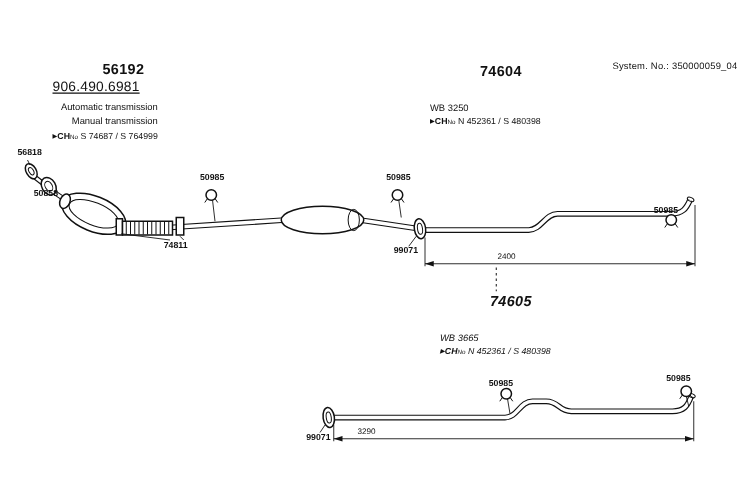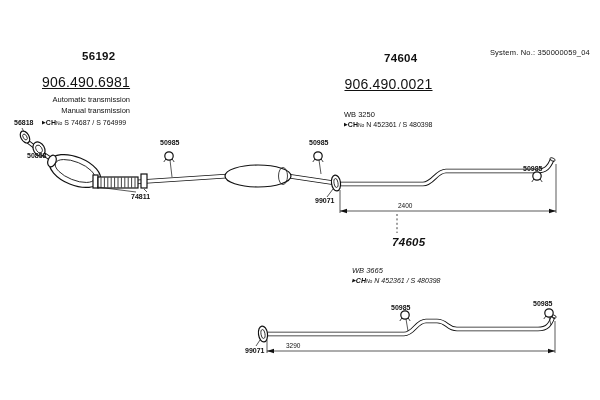--- a/index.html
+++ b/index.html
@@ -9,21 +9,21 @@
     font-family:"Liberation Sans", sans-serif;
     color:#111;
     position:relative;
     overflow:hidden;
   }
   .canvas { position:relative; width:600px; height:400px; background:#fff; }
   svg.art { position:absolute; left:0; top:0; }
   .abs { position:absolute; }
   .sysno { font-size:7.5px; letter-spacing:.2px; }
   .pn { font-weight:bold; font-size:11.5px; letter-spacing:.3px;padding-left:40px; }
-  .code { font-size:14px; text-decoration:underline; margin-top:12px; letter-spacing:.2px;text-align:right; }
+  .code { font-size:11px; text-decoration:underline; margin-top:2px; letter-spacing:.2px; }
   .note { font-size:7.5px; line-height:1.5;text-align:right; }
   .wb { font-size:7.5px; margin-top:18px; }
   .chline { font-size:7px; margin-top:2px; white-space:nowrap; }
   .chline .arrow { font-size:5px; vertical-align:1px; }
   .chline .b { font-weight:bold; }
   .chline .sub { font-size:5px; }
   .callout { position:absolute; font-size:7px; font-weight:bold; white-space:nowrap; }
   .dimnum { position:absolute; font-size:6.5px; white-space:nowrap; }
 
   .pipe-o { fill:none; stroke:#111; stroke-width:4.6; }
@@ -149,21 +149,20 @@
     <div class="note" style="margin-top:4px;">Automatic transmission</div>
     <div class="note">Manual transmission</div>
     <div class="chline">
       <span class="arrow">▶</span><span class="b">CH</span><span class="sub">No</span>&nbsp;<span>S 74687 / S 764999</span>
     </div>
   </div>
 
 
   <div class="abs" style="left:344px; top:52px;">
     <div class="pn">74604</div>
-    <div class="code">906.490.0021</div>
     <div class="wb">WB 3250</div>
     <div class="chline">
       <span class="arrow">▶</span><span class="b">CH</span><span class="sub">No</span>&nbsp;<span>N 452361 / S 480398</span>
     </div>
   </div>
 
   <div class="abs" style="left:352px; top:236px;font-style:italic;">
     <div class="pn">74605</div>
     <div class="wb">WB 3665</div>
     <div class="chline">

